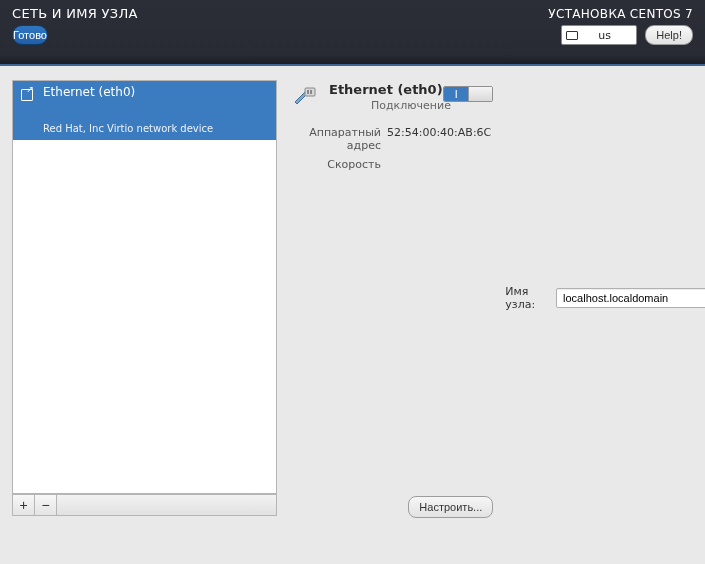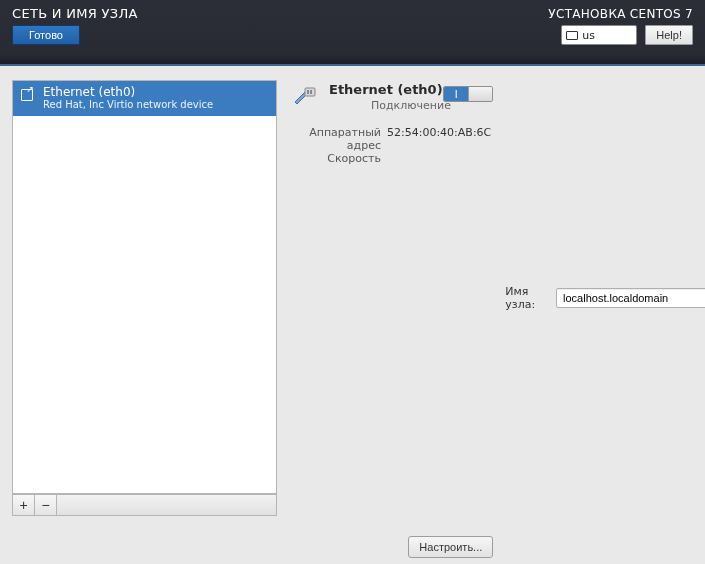--- a/index.html
+++ b/index.html
@@ -30,43 +30,43 @@
   display: flex;
   justify-content: space-between;
   align-items: center;
   margin-top: 4px;
 }
 .done-btn {
   background: linear-gradient(#2f76c1,#1f5fa8);
   border: 1px solid #113b66;
   color: #fff;
   font-size: 11px;
-  padding: 3px 16px;
-  border-radius: 0;
+  padding: 3px 0;
+  border-radius: 10px;
   cursor: pointer;
 }
 .right-controls { display: flex; gap: 8px; align-items: center; }
 .kbd-ind {
   background: #fff;
   border: 1px solid #888;
   border-radius: 2px;
   height: 20px;
   width: 76px;
   display: flex;
   align-items: center;
   padding: 0 4px;
-  gap: 4px;
+  gap: 20px;
   color: #222;
   font-size: 11px;
 }
 .kbd-icon { width:12px; height:9px; border:1px solid #333; border-radius:1px; position:relative; background:#fff; }
 .help-btn {
   background: linear-gradient(#f8f8f8,#e2e2e2);
   border: 1px solid #9a9a9a;
-  border-radius: 1px;
+  border-radius: 9px;
   padding: 3px 10px;
   font-size: 11px;
   color: #333;
   cursor: pointer;
 }
 .body-area {
   padding: 14px 12px 12px 12px;
   display: flex;
   flex-direction: row;
   gap: 8px;
@@ -97,21 +97,21 @@
 }
 .dev-icon::before {
   content:"";
   position:absolute; inset:2px;
   border:1.5px solid #fff; border-radius:1px;
 }
 .dev-icon::after {
   content:"↗"; position:absolute; right:1px; top:-3px; font-size:9px; color:#fff;
 }
 .dev-text .dev-name { font-size:12px; }
-.dev-text .dev-vendor { font-size:10px; opacity:.9; }
+.dev-text .dev-vendor { font-size:10px; opacity:.9;margin-top:24px; }
 .addremove-bar {
   display:flex;
   border:1px solid #b5b5b5;
   background: linear-gradient(#f2f2f2,#e1e1e1);
   height:22px;
 }
 .sqbtn {
   width:22px; height:20px;
   border:none;
   border-right:1px solid #b5b5b5;
@@ -139,36 +139,36 @@
   border-radius:2px;
   overflow:hidden;
   cursor:pointer;
 }
 .toggle .on { flex:1; background:#3b7bbf; display:flex; align-items:center; justify-content:center; color:#fff; font-size:10px; }
 .toggle .knob { width:24px; background:linear-gradient(#f4f4f4,#d9d9d9); border-left:1px solid #9a9a9a; }
 .detail-grid {
   margin-top:14px;
   display:grid;
   grid-template-columns: 96px auto;
+  row-gap:6px;
   font-size:11px;
   color:#555;
 }
 .detail-grid .lbl { text-align:right; padding-right:6px; }
 .detail-grid .val { color:#333; }
 .configure-btn {
   position:absolute;
   right:4px; top:416px;
   background:linear-gradient(#f6f6f6,#e2e2e2);
   border:1px solid #9d9d9d;
-  border-radius:3px;
+  border-radius:8px;
   padding:4px 10px;
   font-size:11px;
   color:#333;
   cursor:pointer;
-  margin-top:40px;
 }
 .hostname-row {
   display:flex; align-items:center; 
   font-size:11px;
   color:#333;
 }
 .hostname-row input {
   width:220px;
   border:1px solid #b0b0b0;
   border-radius:2px;

